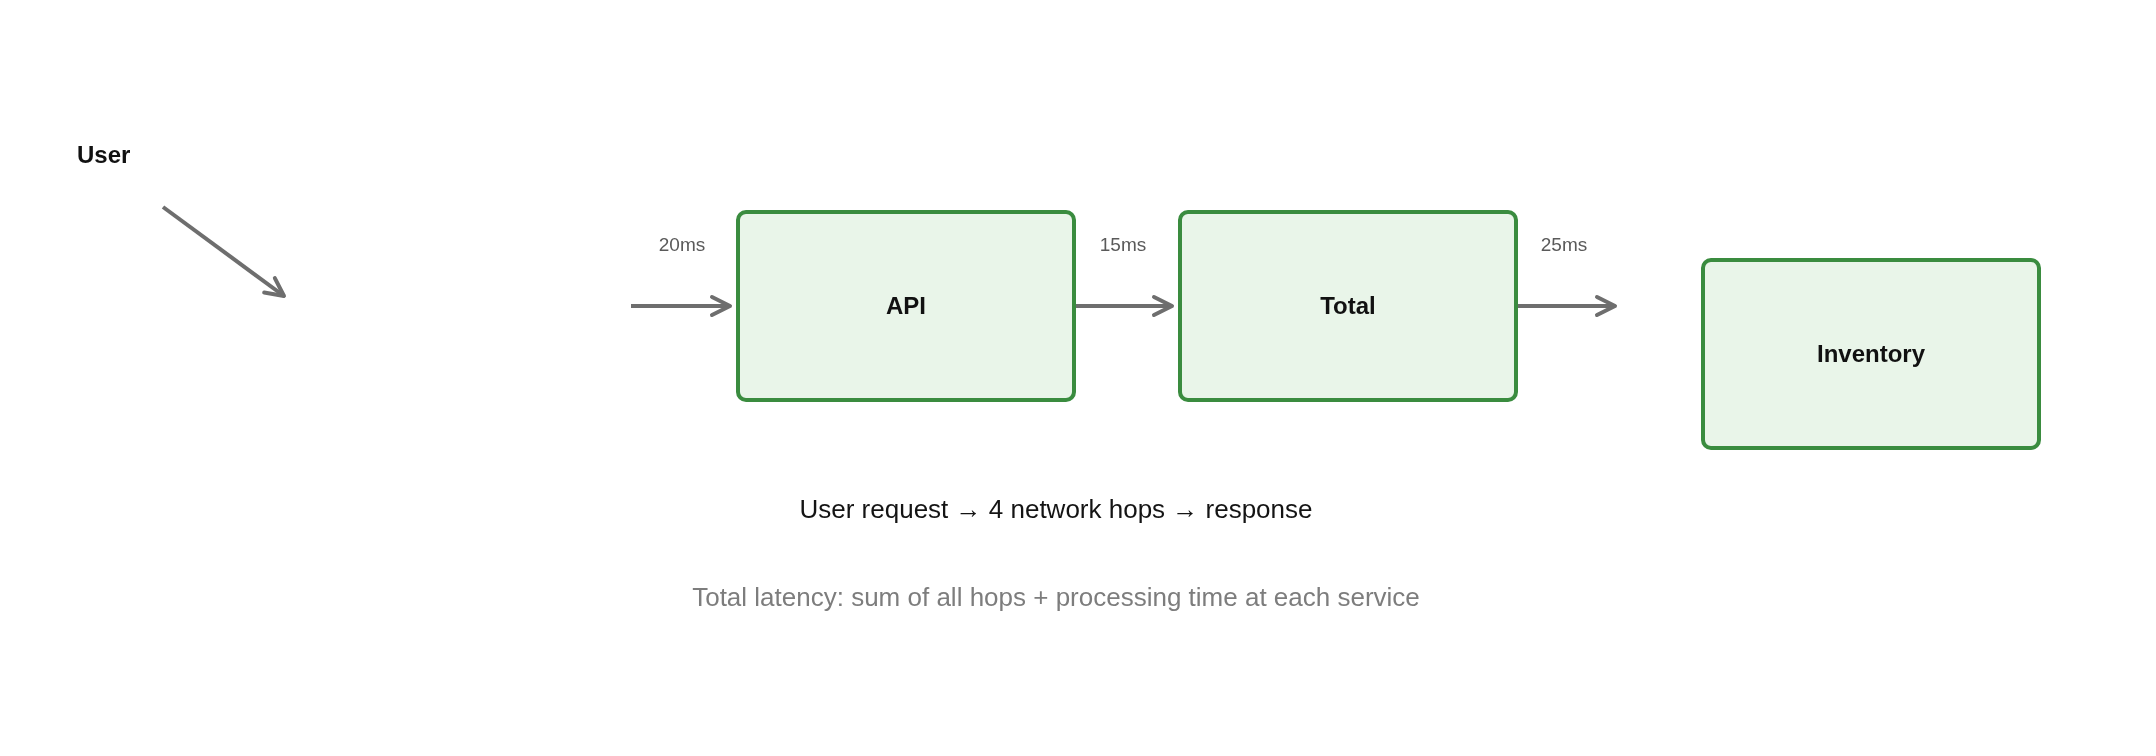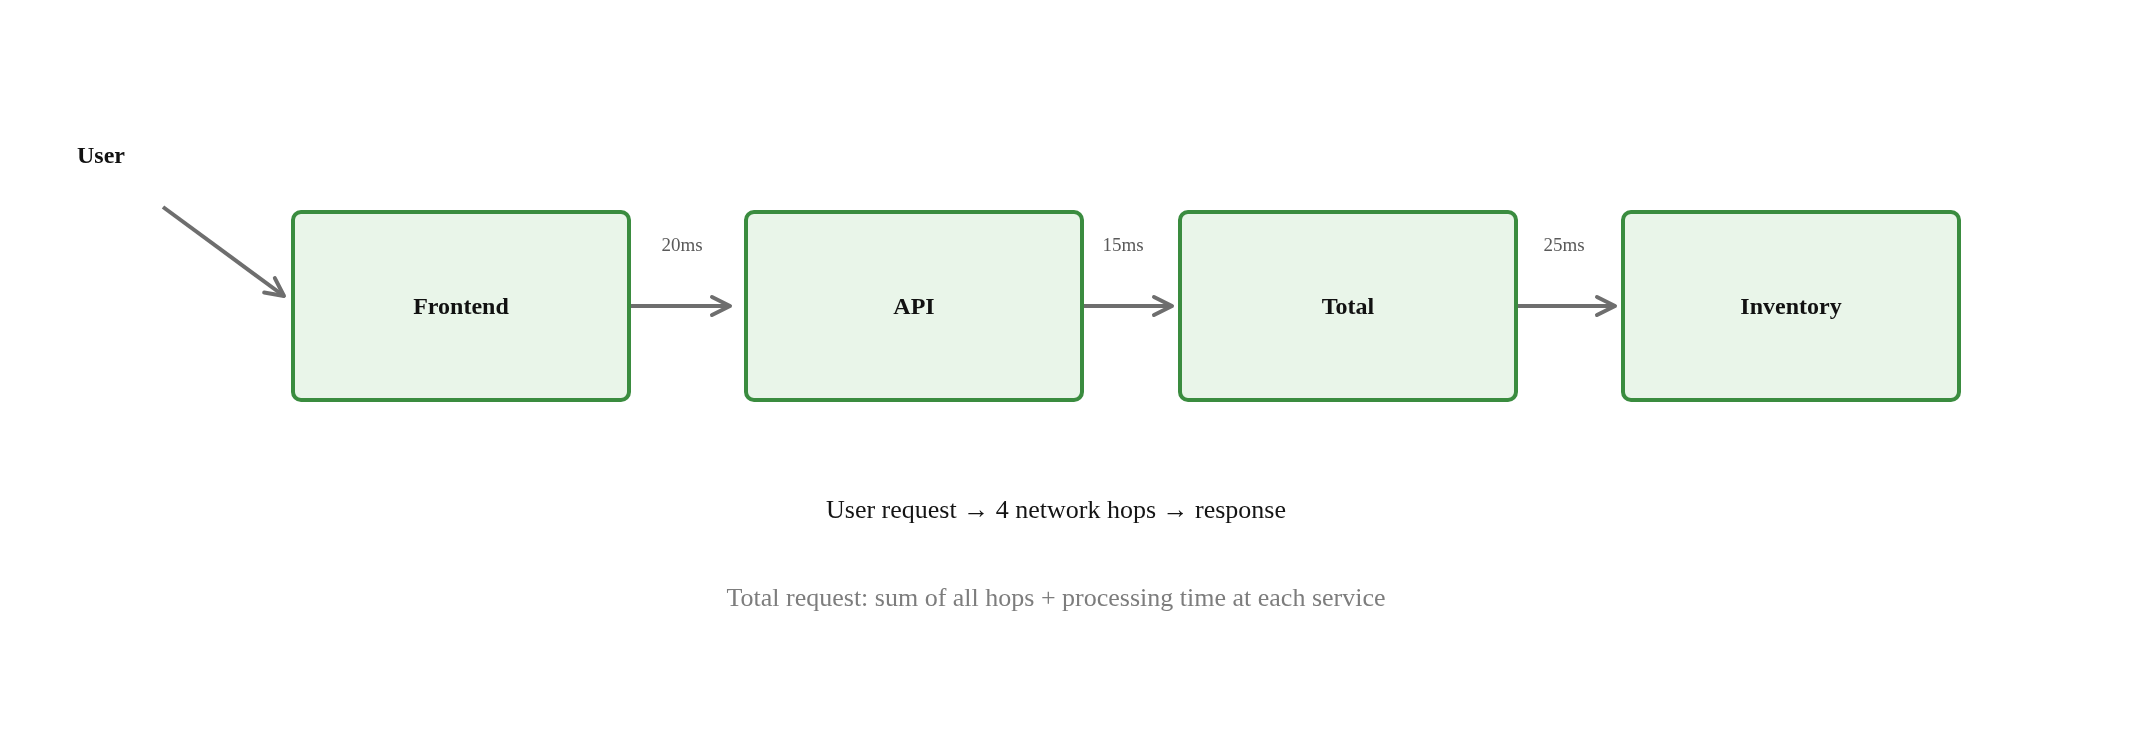--- a/index.html
+++ b/index.html
@@ -11,42 +11,42 @@
     --subcaption:#7d7d7d;
     --text:#111111;
     --bg:#ffffff;
   }
   html,body{margin:0;padding:0;background:var(--bg);}
   .canvas{
     position:relative;
     width:2112px;height:756px;
     background:var(--bg);
     overflow:hidden;
-    font-family:Liberation Serif, serif;
+    font-family:Liberation Sans, sans-serif;
   }
   .arrows{position:absolute;left:0;top:0;width:2156px;height:756px;}
   .arrows line{stroke:var(--arrow);stroke-width:4;}
   .ah-path{fill:none;stroke:var(--arrow);stroke-width:4;stroke-linecap:round;stroke-linejoin:round;}
   .user-label{
     position:absolute;left:77px;top:141px;
     font-size:24px;font-weight:bold;color:var(--text);line-height:1.2;
   }
   .node{
     position:absolute;top:210px;width:340px;height:192px;
     box-sizing:border-box;
     background:var(--node-fill);
     border:4px solid var(--node-border);
     border-radius:10px;
     display:flex;align-items:center;justify-content:center;
   }
   .node-label{font-size:24px;font-weight:bold;color:var(--text);}
   .node-frontend{left:291px;}
-  .node-api{left:736px;margin-left:8px;}
+  .node-api{left:736px;}
   .node-orders{left:1178px;}
-  .node-inventory{left:1621px;}
+  .node-inventory{left:1701px;margin-top:48px;}
   .hop{
     position:absolute;top:218px;transform:translateX(-50%);
     font-size:19px;color:var(--hop-label);line-height:1.2;white-space:nowrap;margin-top:16px;
   }
   .hop-1{left:682px;}
   .hop-2{left:1123px;}
   .hop-3{left:1564px;}
   .caption{
     position:absolute;left:0;width:100%;text-align:center;
     font-size:26px;line-height:1.2;
@@ -66,33 +66,30 @@
       </marker>
     </defs>
     <line x1="163" y1="207" x2="284" y2="296" marker-end="url(#ah)"></line>
     <line x1="631" y1="306" x2="730" y2="306" marker-end="url(#ah)"></line>
     <line x1="1076" y1="306" x2="1172" y2="306" marker-end="url(#ah)"></line>
     <line x1="1516" y1="306" x2="1615" y2="306" marker-end="url(#ah)"></line>
   </svg>
 
   <div class="user-label">User</div>
 
-  <div class="node node-frontend">
-    <span class="node-label">Frontend</span>
-  </div>
   <div class="node node-api">
     <span class="node-label">API</span>
   </div>
   <div class="node node-orders">
     <span class="node-label">Total</span>
   </div>
   <div class="node node-inventory">
     <span class="node-label">Inventory</span>
   </div>
 
   <div class="hop hop-1">20ms</div>
   <div class="hop hop-2">15ms</div>
   <div class="hop hop-3">25ms</div>
 
   <div class="caption caption-flow">User request → 4 network hops → response</div>
-  <div class="caption caption-latency">Total request: sum of all hops + processing time at each service</div>
+  <div class="caption caption-latency">Total latency: sum of all hops + processing time at each service</div>
 
 </div>
 
 </body></html>

